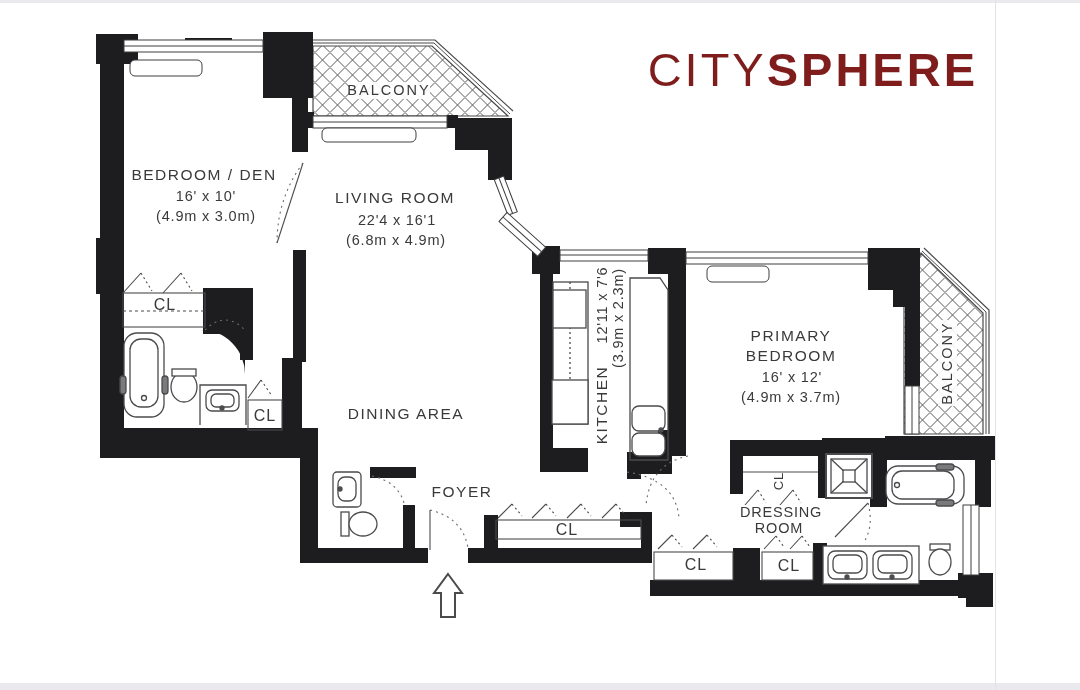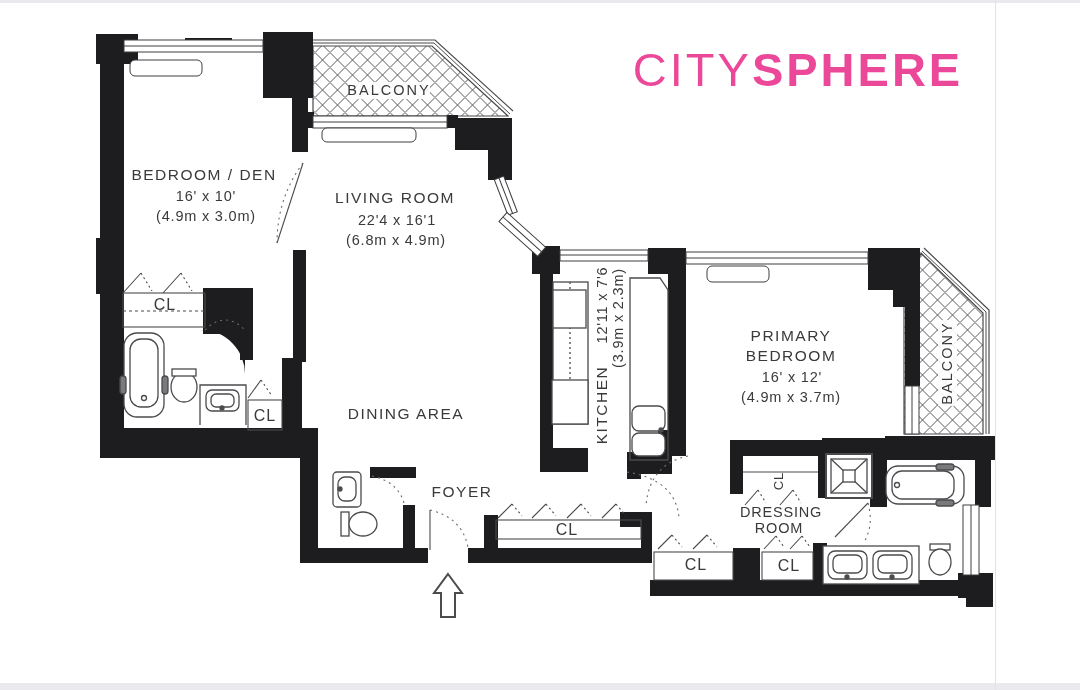--- a/index.html
+++ b/index.html
@@ -2,22 +2,22 @@
 <html><head>
 <meta charset="utf-8">
 <style>
   html,body{margin:0;padding:0;background:#ffffff;}
   .canvas{position:relative;width:1080px;height:690px;background:#ffffff;overflow:hidden;
           font-family:"Liberation Sans", sans-serif;}
   .frame-strip{position:absolute;left:0;width:1080px;background:#e9e9ee;}
   .frame-strip.top{top:0;height:3px;}
   .frame-strip.bottom{bottom:0;height:7px;}
   .img-edge{position:absolute;top:0;left:995px;width:1px;height:690px;background:#e2e2e7;}
-  .logo{position:absolute;top:46px;left:618px;width:360px;text-align:center;
-        color:#ec4899;font-size:47px;letter-spacing:3px;line-height:1;white-space:nowrap;}
+  .logo{position:absolute;top:46px;left:618px;width:360px;text-align:right;
+        color:#7f1d1d;font-size:47px;letter-spacing:3px;line-height:1;white-space:nowrap;}
   .logo .lt{font-weight:300;}
   .logo .bd{font-weight:700;}
   svg text{fill:#3a3a3c;}
   .room-name{font-size:15.5px;letter-spacing:1.5px;}
   .room-dims{font-size:14.5px;letter-spacing:0.8px;}
   .cl{font-size:16px;letter-spacing:1px;}
   .balcony-t{font-size:14.5px;letter-spacing:2px;}
 </style>
 </head>
 <body>

